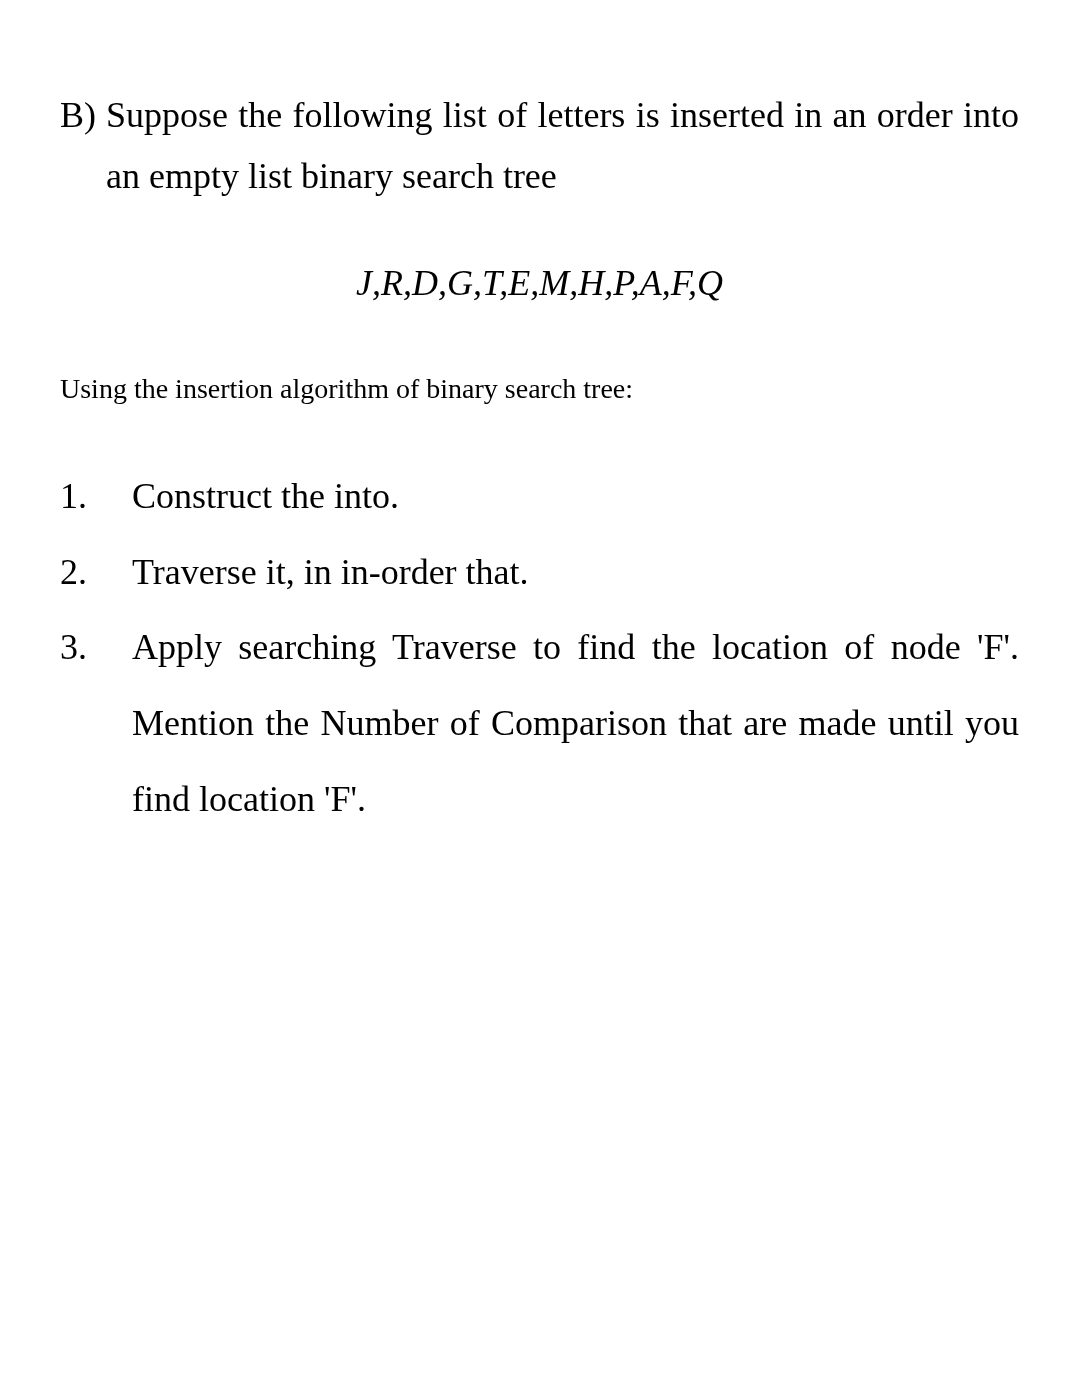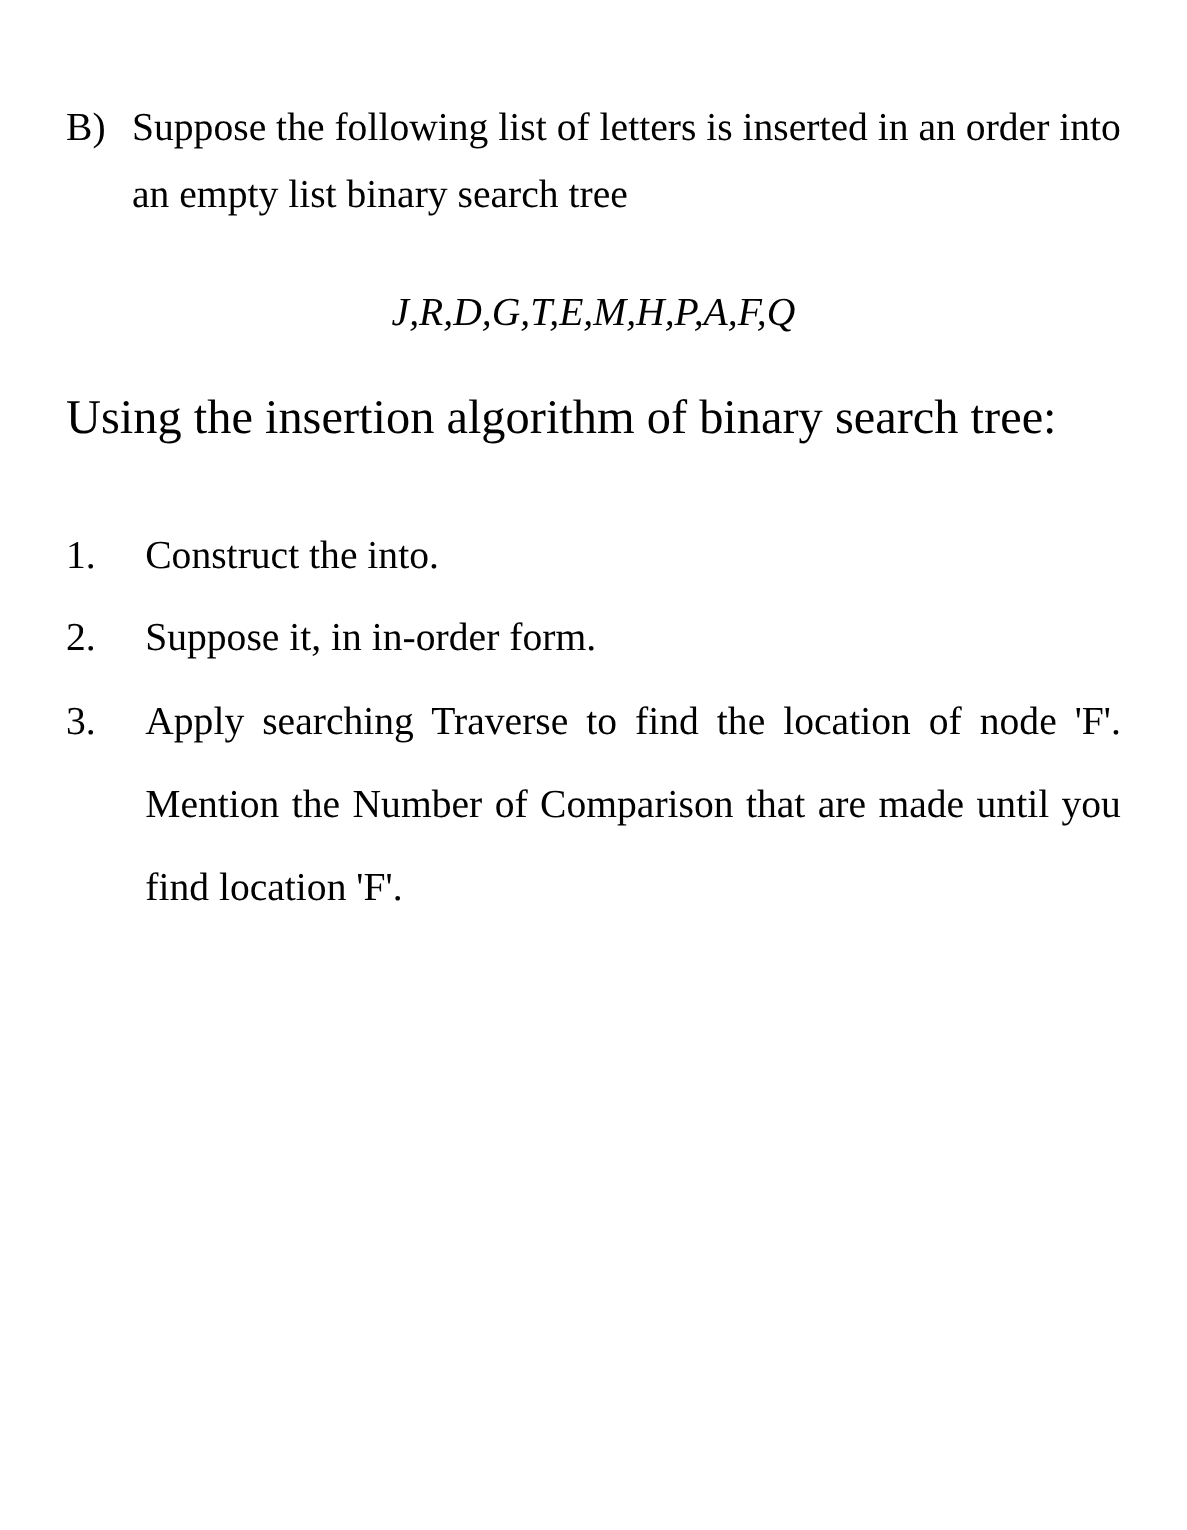--- a/index.html
+++ b/index.html
@@ -23,30 +23,29 @@
       font-size: 36px;
       line-height: 1.7;
       flex-shrink: 0;
       padding-right: 10px;
     }
     .question-text {
       font-size: 36px;
       line-height: 1.7;
       text-align: justify;
       flex: 1;
-      margin-left: 14px;
     }
     .letters-line {
       font-size: 36px;
       font-style: italic;
       text-align: center;
-      margin: 55px 0 30px 0;
+      margin: 55px 0 56px 0;
     }
     .intro-text {
-      font-size: 44px;
+      font-size: 28px;
       line-height: 2.1;
       text-align: justify;
       margin-bottom: 40px;
     }
     .list-container {
       padding-left: 0;
     }
     .list-item {
       display: flex;
       font-size: 36px;
@@ -77,19 +76,19 @@
 
 <div class="intro-text">Using the insertion algorithm of binary search tree:</div>
 
 <div class="list-container">
   <div class="list-item">
     <div class="list-number">1.</div>
     <div class="list-content">Construct the into.</div>
   </div>
   <div class="list-item">
     <div class="list-number">2.</div>
-    <div class="list-content"> Suppose it, in in-order form.</div>
+    <div class="list-content"> Traverse it, in in-order that.</div>
   </div>
   <div class="list-item">
     <div class="list-number">3.</div>
     <div class="list-content indented"> Apply searching Traverse to find the location of node 'F'. Mention the Number of Comparison that are made until you find location 'F'.</div>
   </div>
 </div>
 
 </body></html>

